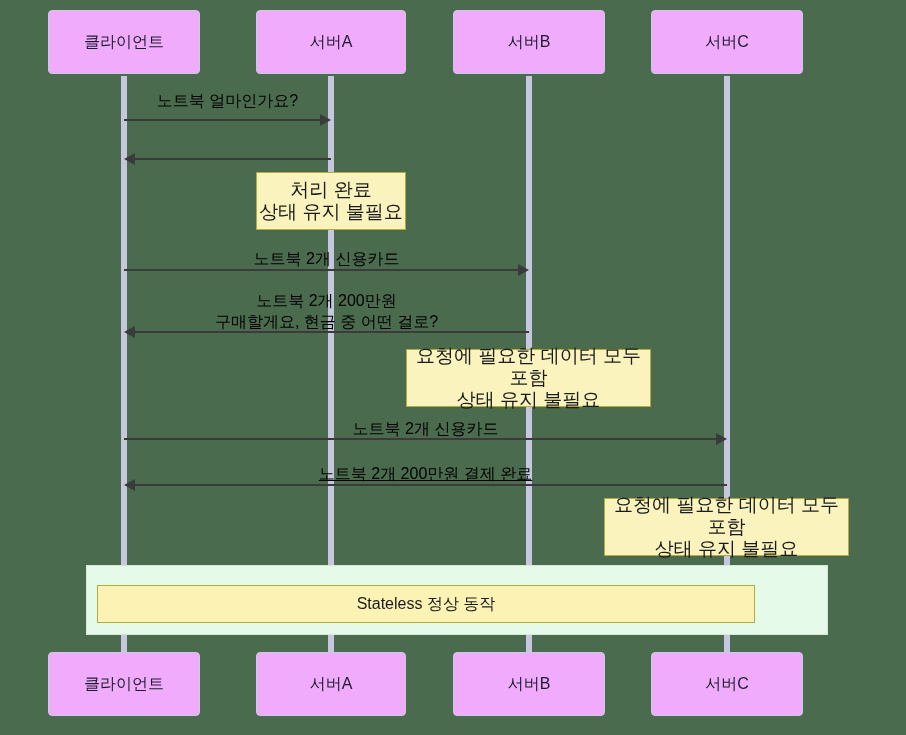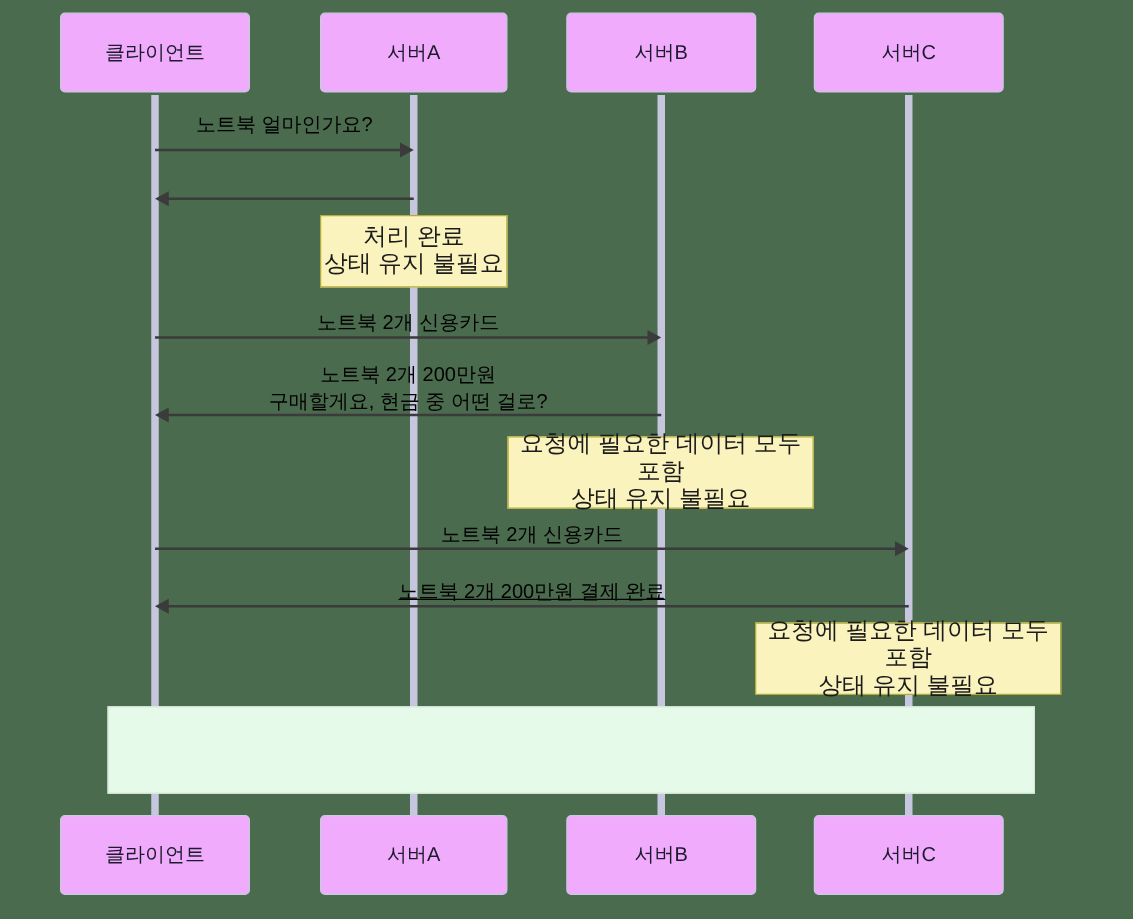--- a/index.html
+++ b/index.html
@@ -154,20 +154,23 @@
   <div class="arrowhead right" style="left:716px; top:433px;"></div>
 
   <div class="msg-label" style="left:124px; top:463px; width:603px;text-decoration:underline;">노트북 2개 200만원 결제 완료</div>
   <div class="msg" style="left:128px; top:484px; width:599px;"></div>
   <div class="arrowhead left" style="left:124px; top:479px;"></div>
 
   <div class="note" style="left:604px; top:498px; width:245px; height:58px;">요청에 필요한 데이터 모두 포함
 상태 유지 불필요</div>
 
   <div class="band" style="left:86px; top:565px; width:742px; height:70px;"></div>
+  <div class="band-box" style="left:97px; top:585px; width:658px; height:38px;">
+    <span>Stateless 정상 동작</span>
+  </div>
 
   <div class="actor" style="left:48px;  top:652px; width:152px;">
       <span>클라이언트</span>
     </div>
   <div class="actor" style="left:256px; top:652px; width:150px;">
       <span>서버A</span>
     </div>
   <div class="actor" style="left:453px; top:652px; width:152px;">
       <span>서버B</span>
     </div>

